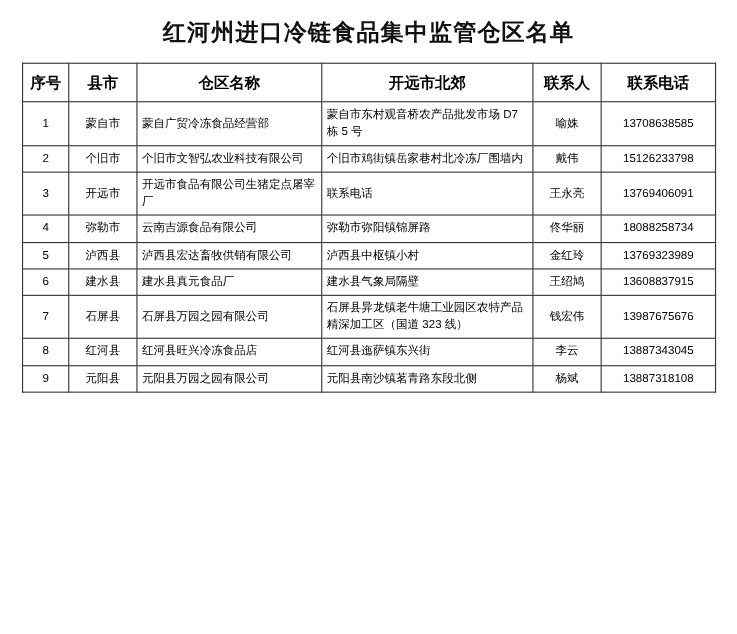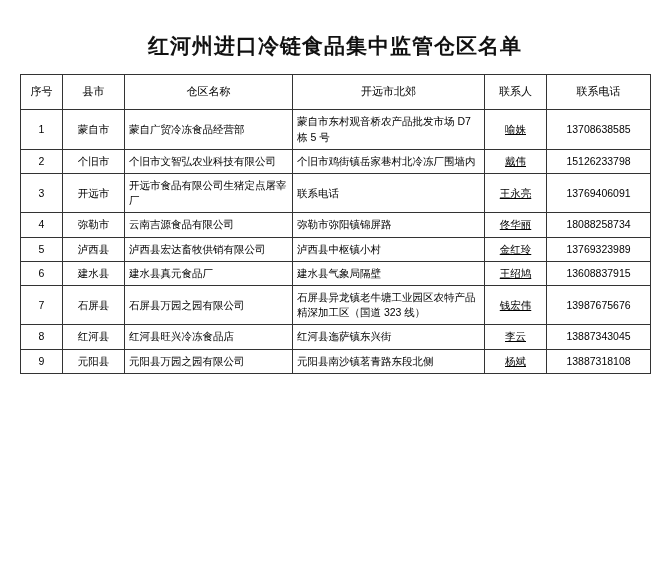--- a/index.html
+++ b/index.html
@@ -12,21 +12,21 @@
     background: #ffffff;
     font-family: "Liberation Sans", sans-serif;
     color: #000000;
     overflow: hidden;
   }
   .page {
     width: 670px;
     height: 576px;
     position: relative;
     box-sizing: border-box;
-    padding: 17px 20px;
+    padding: 0 20px;
   }
   .doc-title {
     text-align: center;
     font-family: "Liberation Serif", serif;
     font-weight: bold;
     font-size: 21px;
     letter-spacing: 1px;
     color: #111111;
     padding-top: 16px;
     padding-bottom: 14px;
@@ -43,29 +43,29 @@
     border: 1px solid #333333;
     font-size: 10.5px;
     line-height: 1.45;
     padding: 4px 4px;
     vertical-align: middle;
     font-family: "Liberation Sans", sans-serif;
     color: #000000;
   }
   table.reg-table th {
     text-align: center;
-    font-weight: normal;
+    font-weight: bold;
     height: 26px;
-    font-size: 11px;
+    font-size: 14px;
   }
   td.c-index { text-align: center; }
   td.c-county { text-align: center; }
   td.c-name { text-align: left; padding-left: 8px; }
   td.c-addr { text-align: left; padding-left: 8px; margin-left: 32px; }
-  td.c-contact { text-align: center; text-decoration: underline; }
+  td.c-contact { text-align: center; }
   td.c-phone { text-align: center; }
   col.w-index { width: 42px; }
   col.w-county { width: 62px; }
   col.w-name { width: 168px; }
   col.w-addr { width: 192px; }
   col.w-contact { width: 62px; }
   col.w-phone { width: 104px; }
 </style>
 </head>
 <body>

